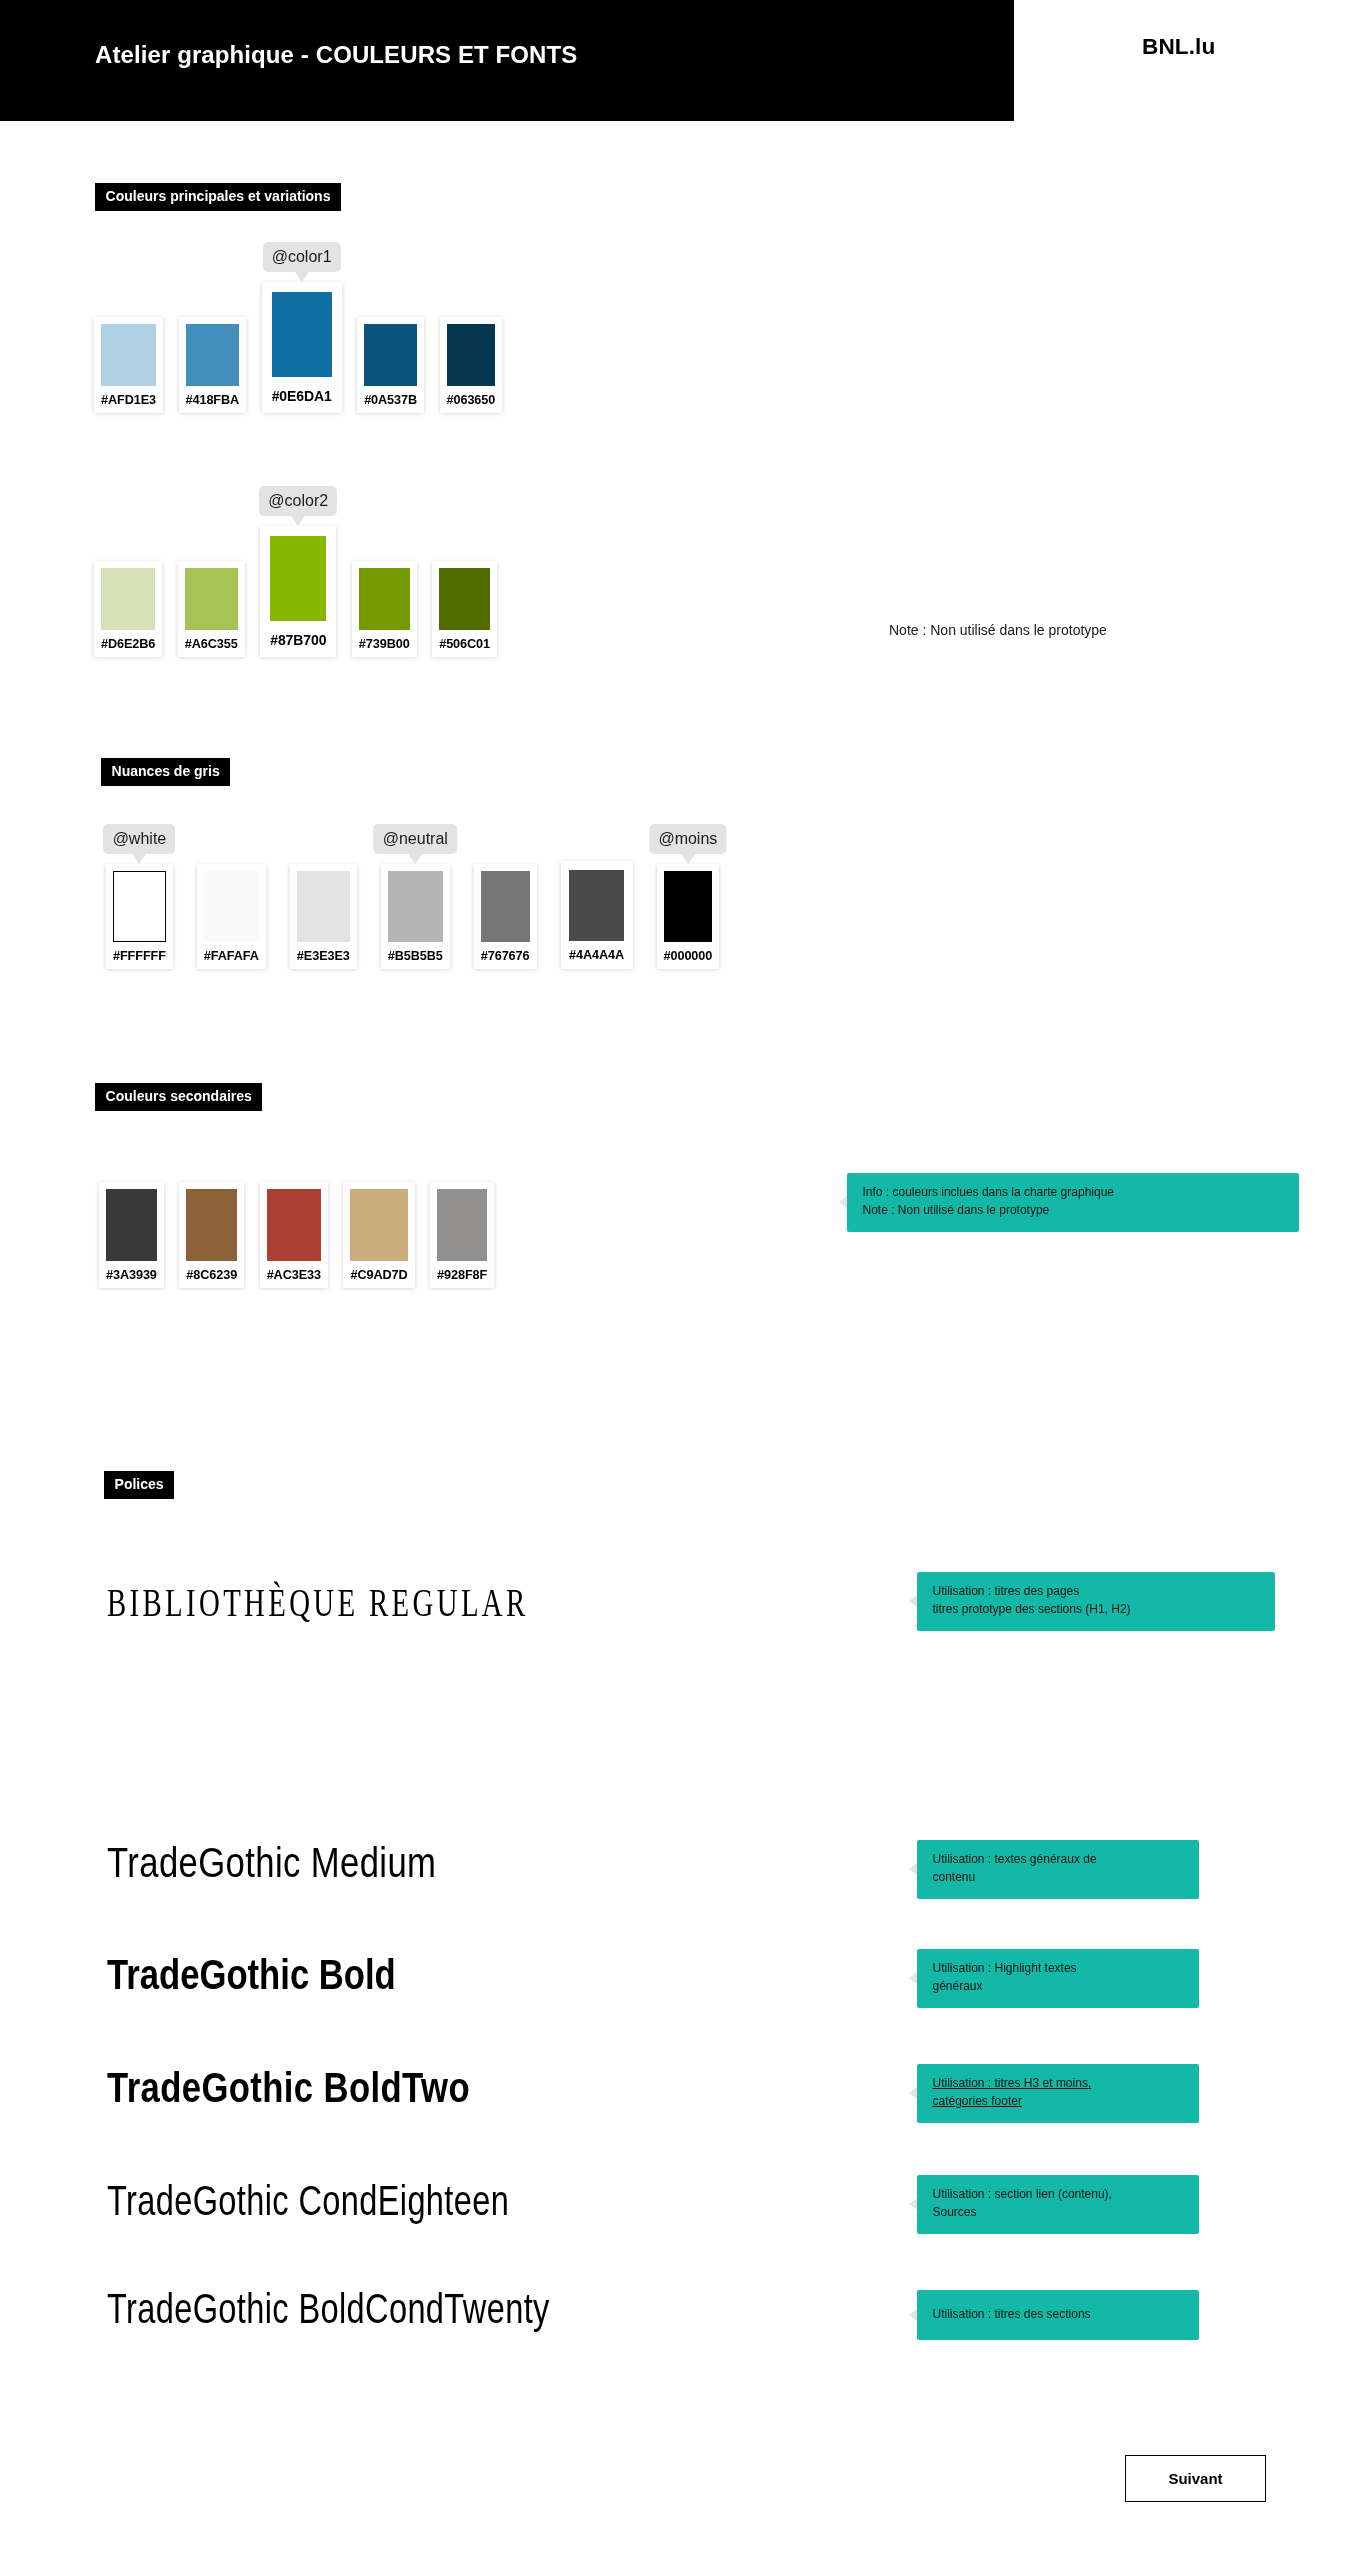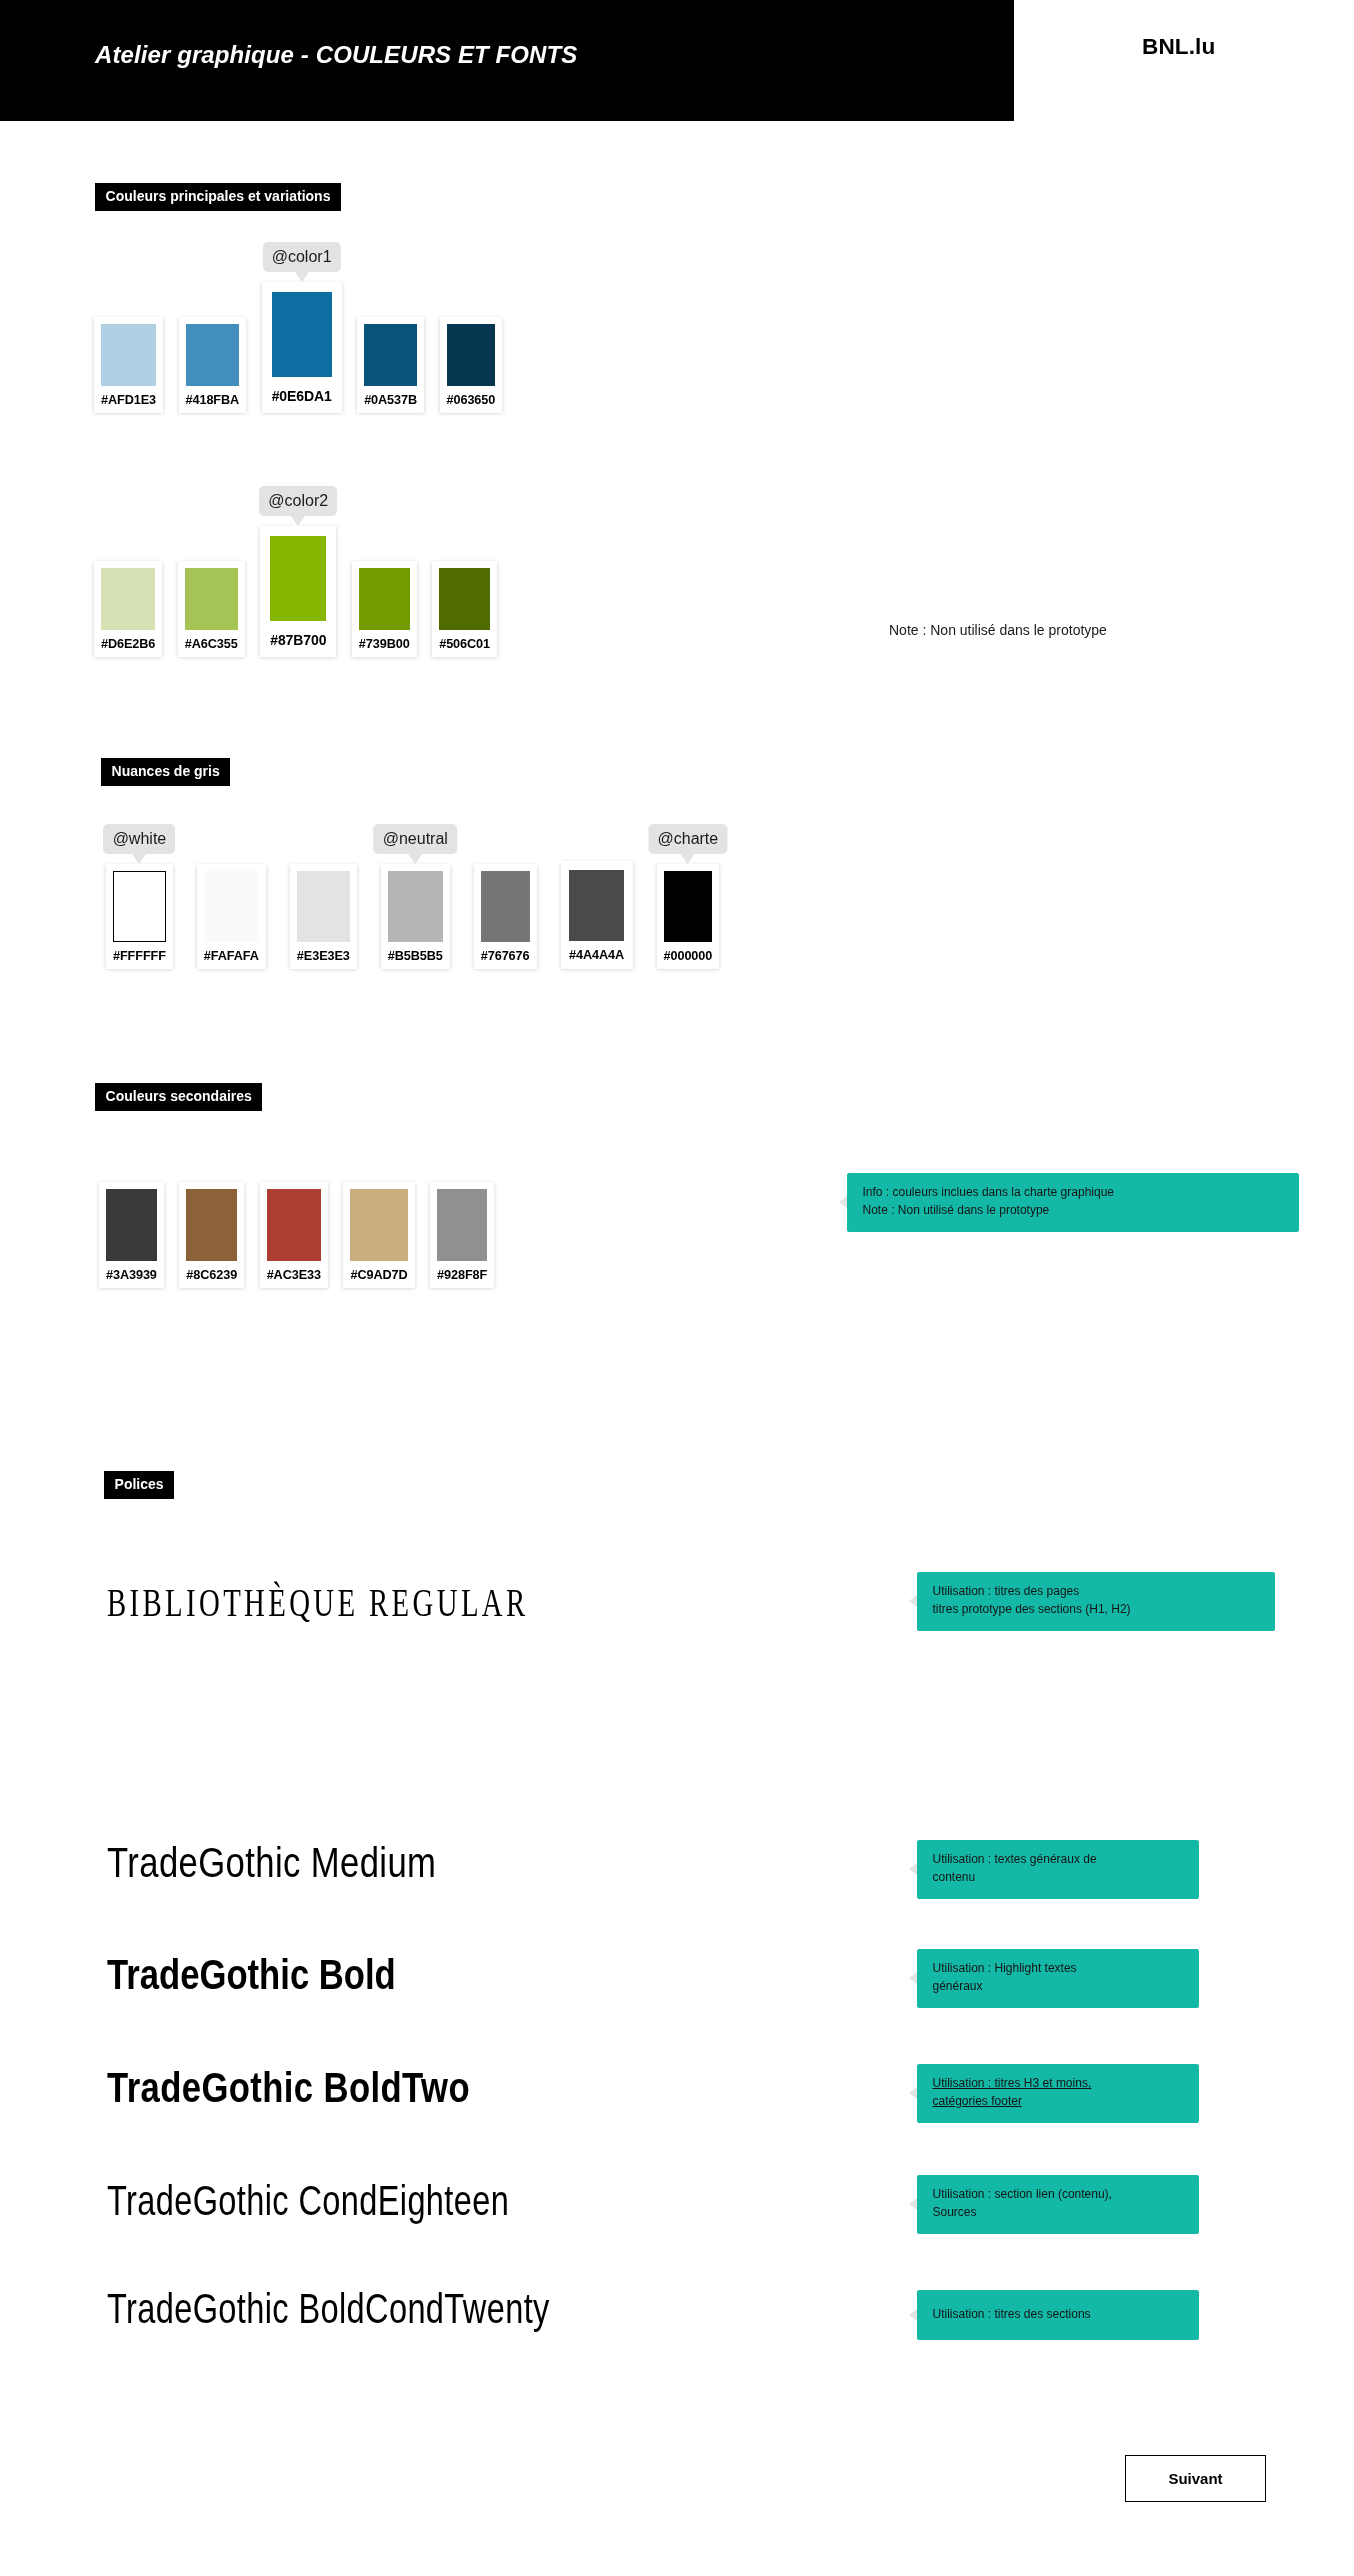--- a/index.html
+++ b/index.html
@@ -32,21 +32,20 @@
   }
   .header-title {
     position: absolute;
     left: 95px;
     top: 41px;
     color: #ffffff;
     font-size: 24px;
     font-weight: bold;
     letter-spacing: 0.1px;
     white-space: nowrap;
-    font-style: italic;
   }
   .header-brand {
     position: absolute;
     left: 1142px;
     top: 34px;
     color: #000000;
     font-size: 22.6px;
     font-weight: bold;
     letter-spacing: 0.1px;
   }
@@ -284,21 +283,21 @@
   </div>
   <div class="swatch-card">
     <div class="swatch-block" style="height:71px;background:#767676;"></div>
     <div class="swatch-hex">#767676</div>
   </div>
   <div class="swatch-card" style="padding:8.5px 8.5px 7px 8.5px;">
     <div class="swatch-block" style="height:71px;background:#4A4A4A;"></div>
     <div class="swatch-hex">#4A4A4A</div>
   </div>
   <div class="swatch-card">
-    <div class="tip-down">@charte</div>
+    <div class="tip-down">@moins</div>
     <div class="swatch-block" style="height:71px;background:#000000;"></div>
     <div class="swatch-hex">#000000</div>
   </div>
 </div>
 
 <div style="position:absolute; left:95px; top:1083px;">
   <span class="section-chip">Couleurs secondaires</span>
 </div>
 
 <div class="swatch-row" id="row-secondary" style="left:99px; top:1182px; gap:15.5px;">

